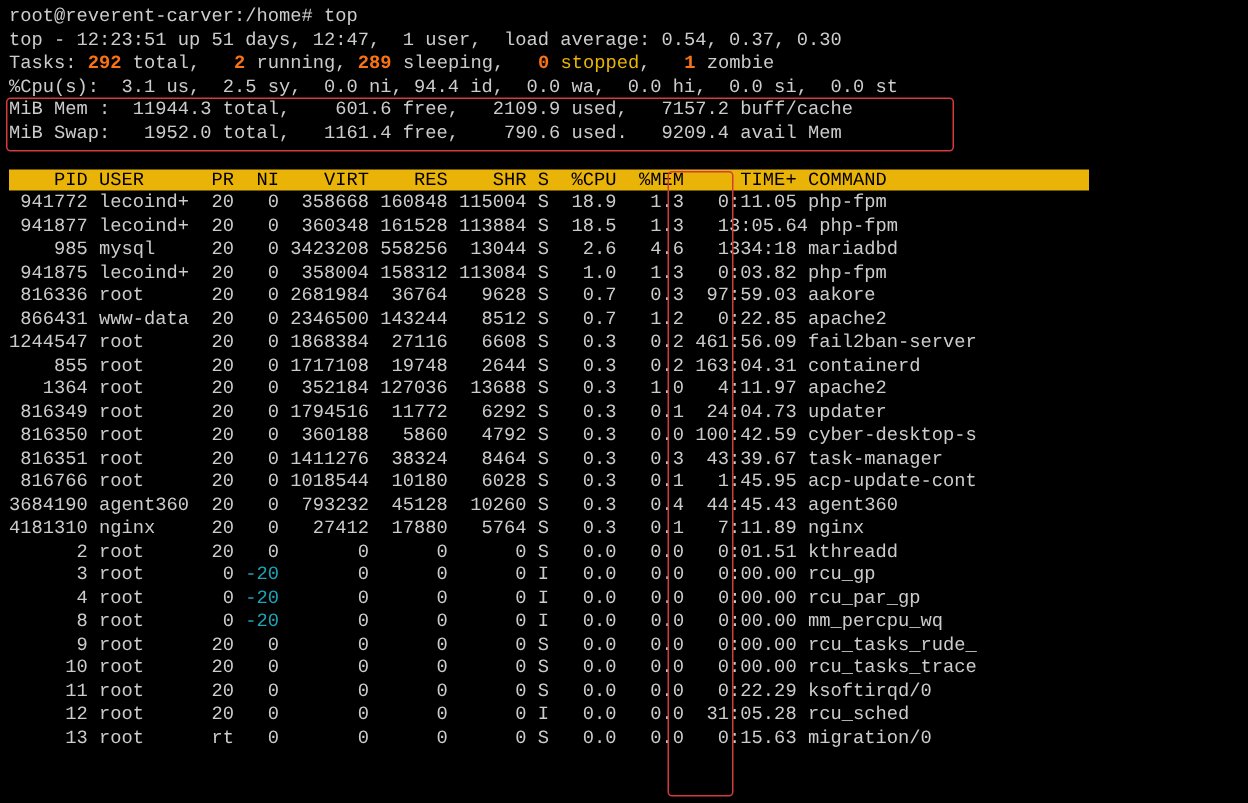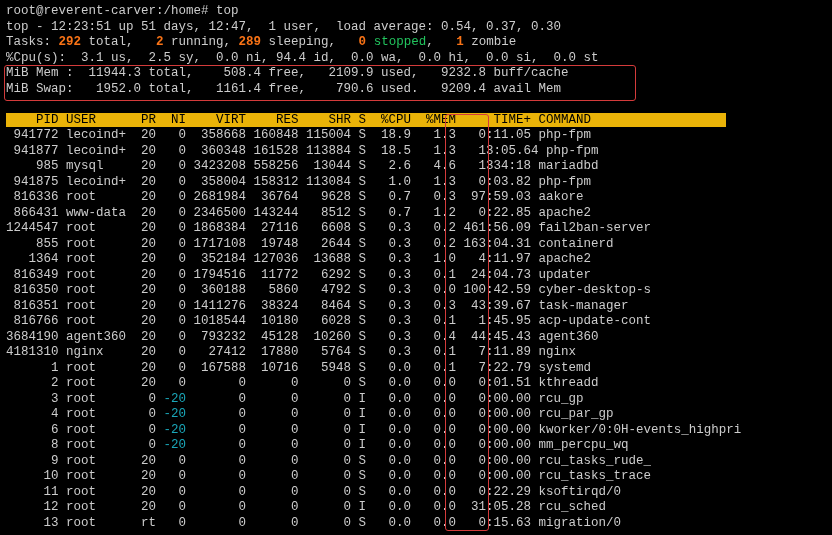--- a/index.html
+++ b/index.html
@@ -1,59 +1,57 @@
 <!DOCTYPE html>
 <html><head>
 <meta charset="utf-8">
 <style>
   html,body{margin:0;padding:0;background:#000;color:#ccc;font-family:'Consolas','Menlo','Courier New',monospace;font-size:12.5px;line-height:15.5px;width:832px;height:535px;overflow:hidden}
   .term{padding:4px 6px;position:relative}
   .bold{font-weight:bold;color:#f97316}
-  .orange{color:#22c55e}
+  .orange{color:#eab308}
   .cyan{color:#1aa6b8}
   pre{margin:0;font-family:inherit}
   .invhdr{background:#eab308;color:#000;display:inline}
   .row{white-space:pre}
   .box{position:absolute;border:1.5px solid #d43b3b;border-radius:3px;pointer-events:none}
   #box-mem{left:4px;top:65px;width:630px;height:34px}
   #box-mempct{left:445px;top:114px;width:42px;height:415px}
 </style>
 </head>
 <body>
 
 <div class="term">
 <pre class="row">root@reverent-carver:/home# top</pre>
 <pre class="row">top - 12:23:51 up 51 days, 12:47,  1 user,  load average: 0.54, 0.37, 0.30</pre>
 <pre class="row"><span>Tasks:</span><span class="bold"> 292 </span><span>total,   </span><span class="bold">2 </span><span>running, </span><span class="bold">289 </span><span>sleeping,   </span><span class="bold">0 </span><span class="orange">stopped</span><span>,   </span><span class="bold">1 </span><span>zombie</span></pre>
 <pre class="row">%Cpu(s):  3.1 us,  2.5 sy,  0.0 ni, 94.4 id,  0.0 wa,  0.0 hi,  0.0 si,  0.0 st</pre>
-<pre class="row">MiB Mem :  11944.3 total,    508.4 free,   2109.9 used,   9232.8 buff/cache</pre>
+<pre class="row">MiB Mem :  11944.3 total,    601.6 free,   2109.9 used,   7157.2 buff/cache</pre>
 <pre class="row">MiB Swap:   1952.0 total,   1161.4 free,    790.6 used.   9209.4 avail Mem</pre>
 <pre class="row"> </pre>
 <pre class="row"><span class="invhdr">    PID USER      PR  NI    VIRT    RES    SHR S  %CPU  %MEM     TIME+ COMMAND                  </span></pre>
 <div id="rows">
       <pre class="row"> 941772 lecoind+  20   0  358668 160848 115004 S  18.9   1.3   0:11.05 php-fpm</pre>
       <pre class="row"> 941877 lecoind+  20   0  360348 161528 113884 S  18.5   1.3   13:05.64 php-fpm</pre>
       <pre class="row">    985 mysql     20   0 3423208 558256  13044 S   2.6   4.6   1334:18 mariadbd</pre>
       <pre class="row"> 941875 lecoind+  20   0  358004 158312 113084 S   1.0   1.3   0:03.82 php-fpm</pre>
       <pre class="row"> 816336 root      20   0 2681984  36764   9628 S   0.7   0.3  97:59.03 aakore</pre>
       <pre class="row"> 866431 www-data  20   0 2346500 143244   8512 S   0.7   1.2   0:22.85 apache2</pre>
       <pre class="row">1244547 root      20   0 1868384  27116   6608 S   0.3   0.2 461:56.09 fail2ban-server</pre>
       <pre class="row">    855 root      20   0 1717108  19748   2644 S   0.3   0.2 163:04.31 containerd</pre>
       <pre class="row">   1364 root      20   0  352184 127036  13688 S   0.3   1.0   4:11.97 apache2</pre>
       <pre class="row"> 816349 root      20   0 1794516  11772   6292 S   0.3   0.1  24:04.73 updater</pre>
       <pre class="row"> 816350 root      20   0  360188   5860   4792 S   0.3   0.0 100:42.59 cyber-desktop-s</pre>
       <pre class="row"> 816351 root      20   0 1411276  38324   8464 S   0.3   0.3  43:39.67 task-manager</pre>
       <pre class="row"> 816766 root      20   0 1018544  10180   6028 S   0.3   0.1   1:45.95 acp-update-cont</pre>
       <pre class="row">3684190 agent360  20   0  793232  45128  10260 S   0.3   0.4  44:45.43 agent360</pre>
       <pre class="row">4181310 nginx     20   0   27412  17880   5764 S   0.3   0.1   7:11.89 nginx</pre>
-      <pre class="row">      1 root      20   0  167588  10716   5948 S   0.0   0.1   7:22.79 systemd</pre>
       <pre class="row">      2 root      20   0       0      0      0 S   0.0   0.0   0:01.51 kthreadd</pre>
       <pre class="row"><span>      3 root       0 </span><span class="cyan">-20</span><span>       0      0      0 I   0.0   0.0   0:00.00 rcu_gp</span></pre>
       <pre class="row"><span>      4 root       0 </span><span class="cyan">-20</span><span>       0      0      0 I   0.0   0.0   0:00.00 rcu_par_gp</span></pre>
-      <pre class="row"><span>      6 root       0 </span><span class="cyan">-20</span><span>       0      0      0 I   0.0   0.0   0:00.00 kworker/0:0H-events_highpri</span></pre>
       <pre class="row"><span>      8 root       0 </span><span class="cyan">-20</span><span>       0      0      0 I   0.0   0.0   0:00.00 mm_percpu_wq</span></pre>
       <pre class="row">      9 root      20   0       0      0      0 S   0.0   0.0   0:00.00 rcu_tasks_rude_</pre>
       <pre class="row">     10 root      20   0       0      0      0 S   0.0   0.0   0:00.00 rcu_tasks_trace</pre>
       <pre class="row">     11 root      20   0       0      0      0 S   0.0   0.0   0:22.29 ksoftirqd/0</pre>
       <pre class="row">     12 root      20   0       0      0      0 I   0.0   0.0  31:05.28 rcu_sched</pre>
       <pre class="row">     13 root      rt   0       0      0      0 S   0.0   0.0   0:15.63 migration/0</pre>
     </div>
 
 <div class="box" id="box-mem"></div>
 <div class="box" id="box-mempct"></div>

